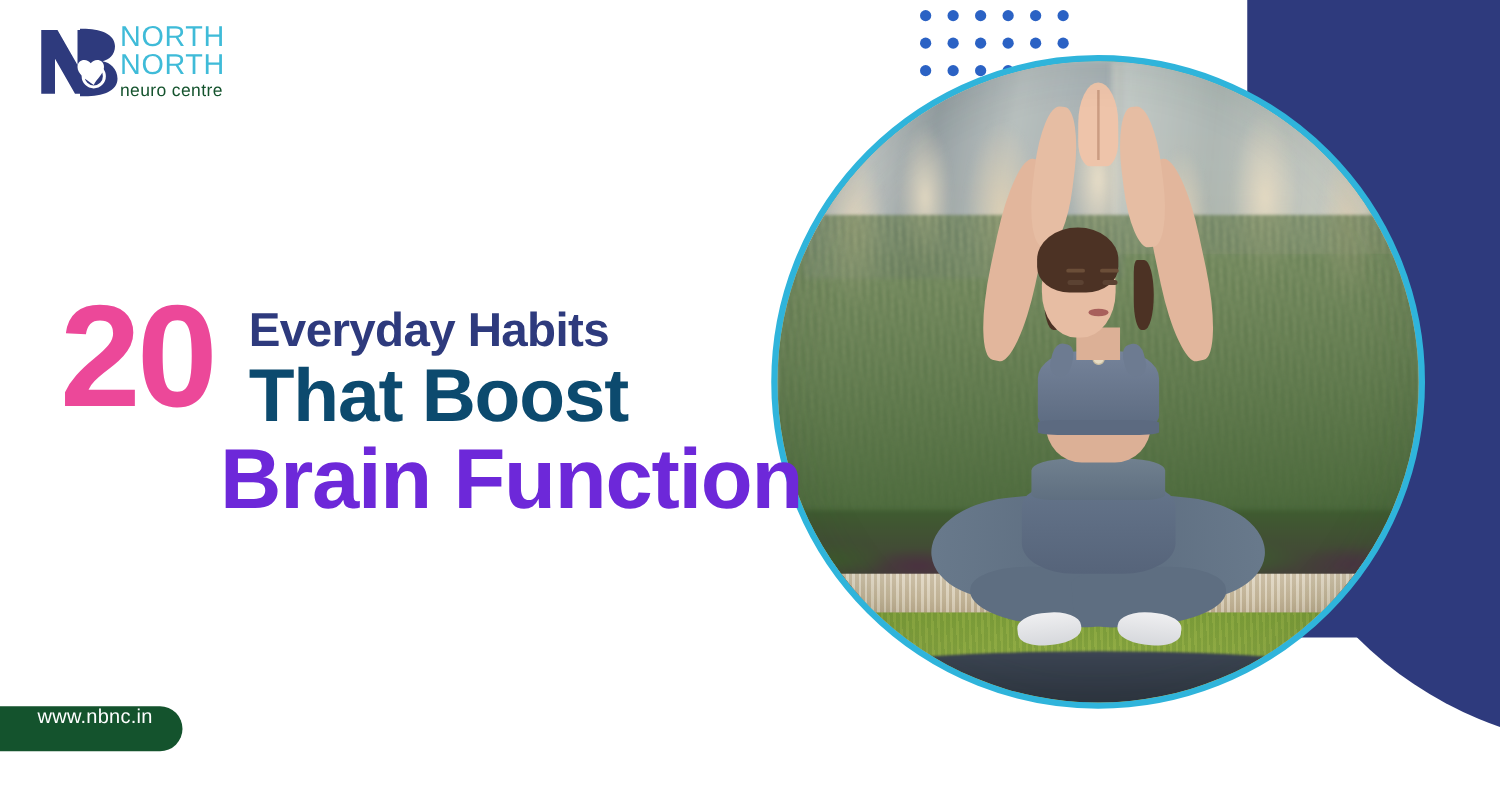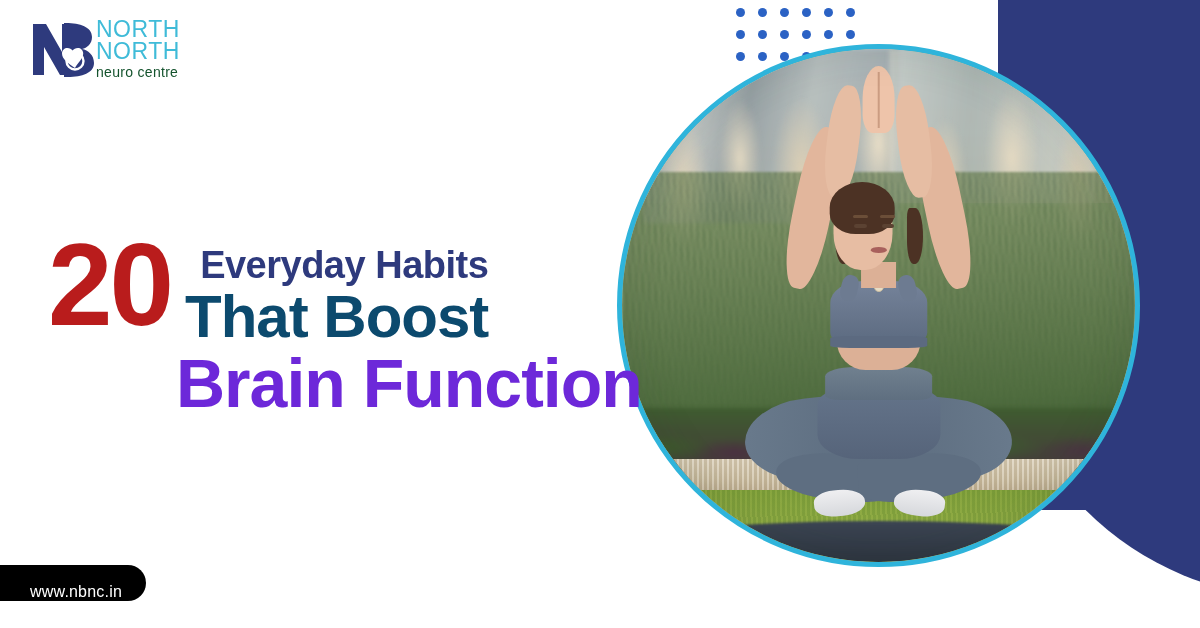--- a/index.html
+++ b/index.html
@@ -347,48 +347,48 @@
   }
 
   
   .headline {
     position:absolute; left:48px; top:232px;
     z-index:6;
     width:560px;
   }
   .hl-row1 { display:flex; align-items:flex-start; }
   .hl-num {
-    font-size:116px; font-weight:bold; color:#b91c1c;
+    font-size:116px; font-weight:bold; color:#ec4899;
     line-height:.92; letter-spacing:-3px;
     font-family:"Liberation Sans", sans-serif;
   }
-  .hl-right { margin-left:14px; padding-top:14px;text-align:right; }
+  .hl-right { margin-left:28px; padding-top:14px; }
   .hl-sub {
     font-size:38px; font-weight:bold; color:#2E3A7D;
     line-height:1; letter-spacing:-.5px; white-space:nowrap;
   }
   .hl-main {
     font-size:60px; font-weight:bold; color:#0c4a6e;
     line-height:1.02; letter-spacing:-1px; white-space:nowrap;
     margin-top:2px;
   }
   .hl-main2 {
     font-size:68px; font-weight:bold; color:#6d28d9;
     line-height:1.02; letter-spacing:-1px; white-space:nowrap;
     margin-left:128px; margin-top:2px;
   }
 
   
   .url-pill {
     position:absolute; left:0; top:565px;
     height:36px;
-    background:#000000;
+    background:#14532d;
     border-radius:0 18px 18px 0;
     padding:0 24px 0 30px;
-    display:flex; align-items:flex-end;
+    display:flex; align-items:flex-start;
     z-index:6;
   }
   .url-pill span {
     color:#ffffff; font-size:16px; letter-spacing:.2px;
   }
 </style>
 </head>
 <body>
 
 <div class="banner">

